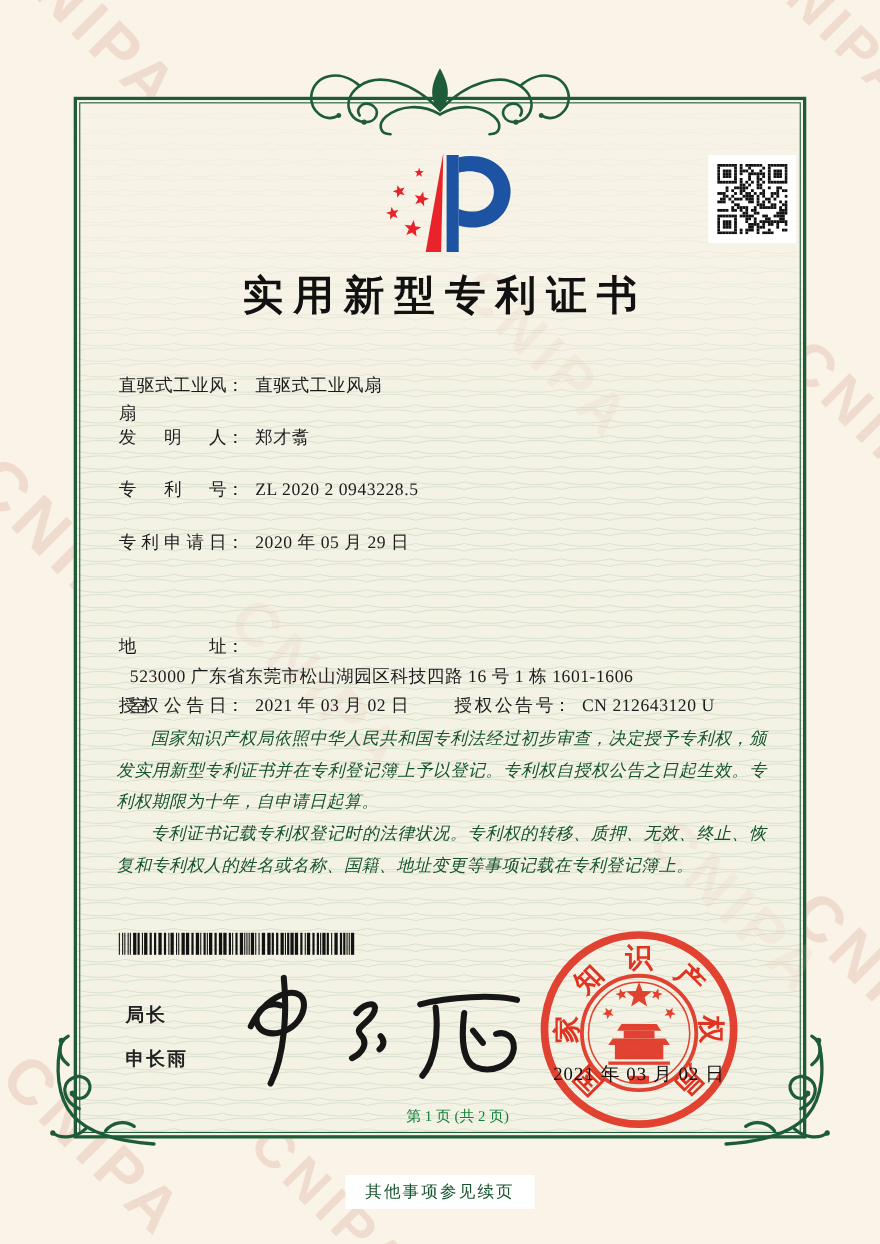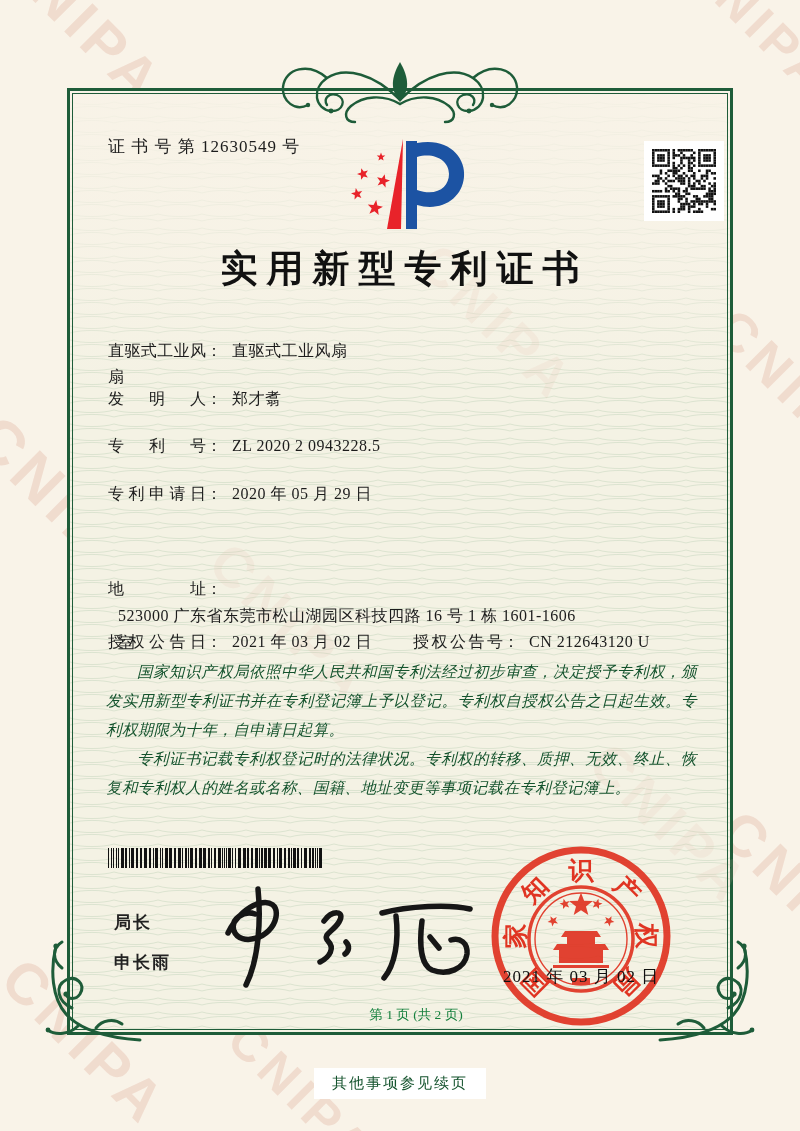--- a/index.html
+++ b/index.html
@@ -269,21 +269,20 @@
       </g>
       <g fill="#1e5c39">
         <circle cx="26" cy="58" r="2.6"></circle>
           <circle cx="16" cy="10" r="2.6"></circle>
           <circle cx="8" cy="94" r="2.4"></circle>
       </g>
     </svg>
 
     <div class="content">
 
-      <div class="cert-no">证 书 号 第 12630549 号</div>
 
       <svg class="logo" id="logo-svg" viewBox="0 0 130 100">
         <polygon points="60,4 44,94 58,94" fill="#e8232a"></polygon>
         <polygon points="63,6 74,6 74,94 63,94" fill="#1c53a3"></polygon>
         <path d="M74 8 C105 2 123 22 121 42 C119 64 98 77 74 70 L74 55 C94 62 106 52 106 39 C106 26 92 17 74 22 Z" fill="#1c53a3"></path>
         <g id="logo-stars">
             <polygon points="38.0,17.5 39.1,20.5 42.3,20.6 39.8,22.6 40.6,25.6 38.0,23.9 35.4,25.6 36.2,22.6 33.7,20.6 36.9,20.5" fill="#e8232a"></polygon>
             <polygon points="18.2,33.3 20.8,36.6 24.9,35.5 22.5,39.0 24.8,42.6 20.7,41.4 18.1,44.7 17.9,40.5 14.0,38.9 18.0,37.5" fill="#e8232a"></polygon>
             <polygon points="41.7,39.2 42.3,44.1 47.0,45.6 42.5,47.6 42.6,52.5 39.3,48.8 34.6,50.5 37.1,46.2 34.1,42.3 38.9,43.3" fill="#e8232a"></polygon>
             <polygon points="12.8,53.1 15.0,56.7 19.2,56.0 16.5,59.3 18.4,63.1 14.5,61.5 11.5,64.5 11.8,60.2 8.0,58.3 12.1,57.3" fill="#e8232a"></polygon>

